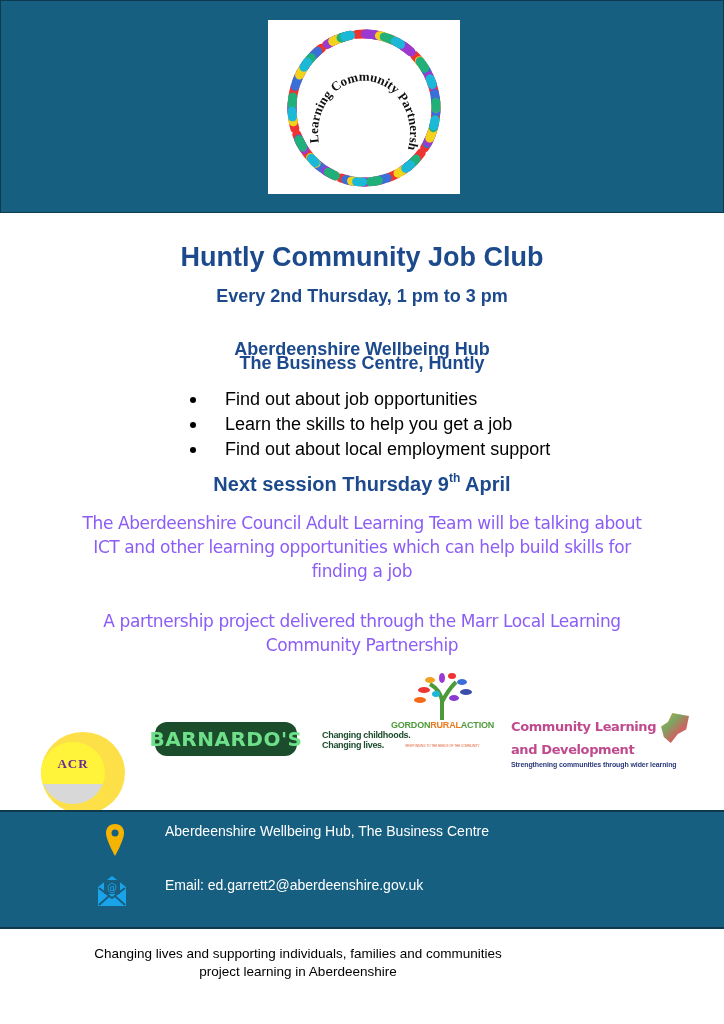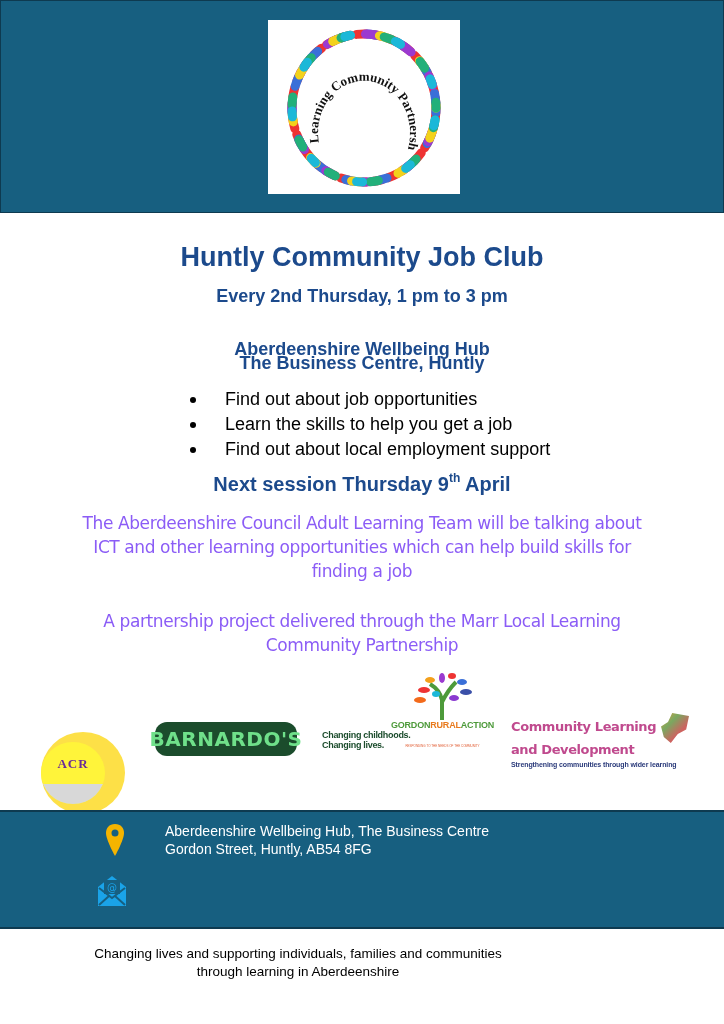--- a/index.html
+++ b/index.html
@@ -159,28 +159,28 @@
 </div>
 
 <div class="bottom-band"></div>
 
 <svg class="pin-icon" viewBox="0 0 20 34">
   <path d="M10 1 C4 1 1 5 1 10 C1 17 10 33 10 33 C10 33 19 17 19 10 C19 5 16 1 10 1 Z" fill="#f5b400"></path>
   <circle cx="10" cy="10" r="3.5" fill="#175f80"></circle>
 </svg>
 <div class="contact c-addr">
   <div>Aberdeenshire Wellbeing Hub, The Business Centre</div>
-  <div>Gordon Street, Huntly, AB54 8FG</div>
 </div>
 
 <svg class="mail-icon" viewBox="0 0 32 34">
   <path d="M2 14 L16 3 L30 14 L30 33 L2 33 Z" fill="#1aa3e8"></path>
   <rect x="8" y="7" width="16" height="14" fill="#175f80"></rect>
   <text x="16" y="18" text-anchor="middle" font-size="10" fill="#1aa3e8" font-family="DejaVu Sans, sans-serif">@</text>
   <path d="M3 15 L16 25 L29 15 M3 32 L13 23 M29 32 L19 23" stroke="#175f80" stroke-width="2" fill="none"></path>
 </svg>
 <div class="contact c-info">
+  <div>Email: ed.garrett2@aberdeenshire.gov.uk</div>
 </div>
 
 <div class="footer">
   <div>Changing lives and supporting individuals, families and communities</div>
-  <div>through learning in Aberdeenshire</div>
+  <div>project learning in Aberdeenshire</div>
 </div>
 
 </body></html>

